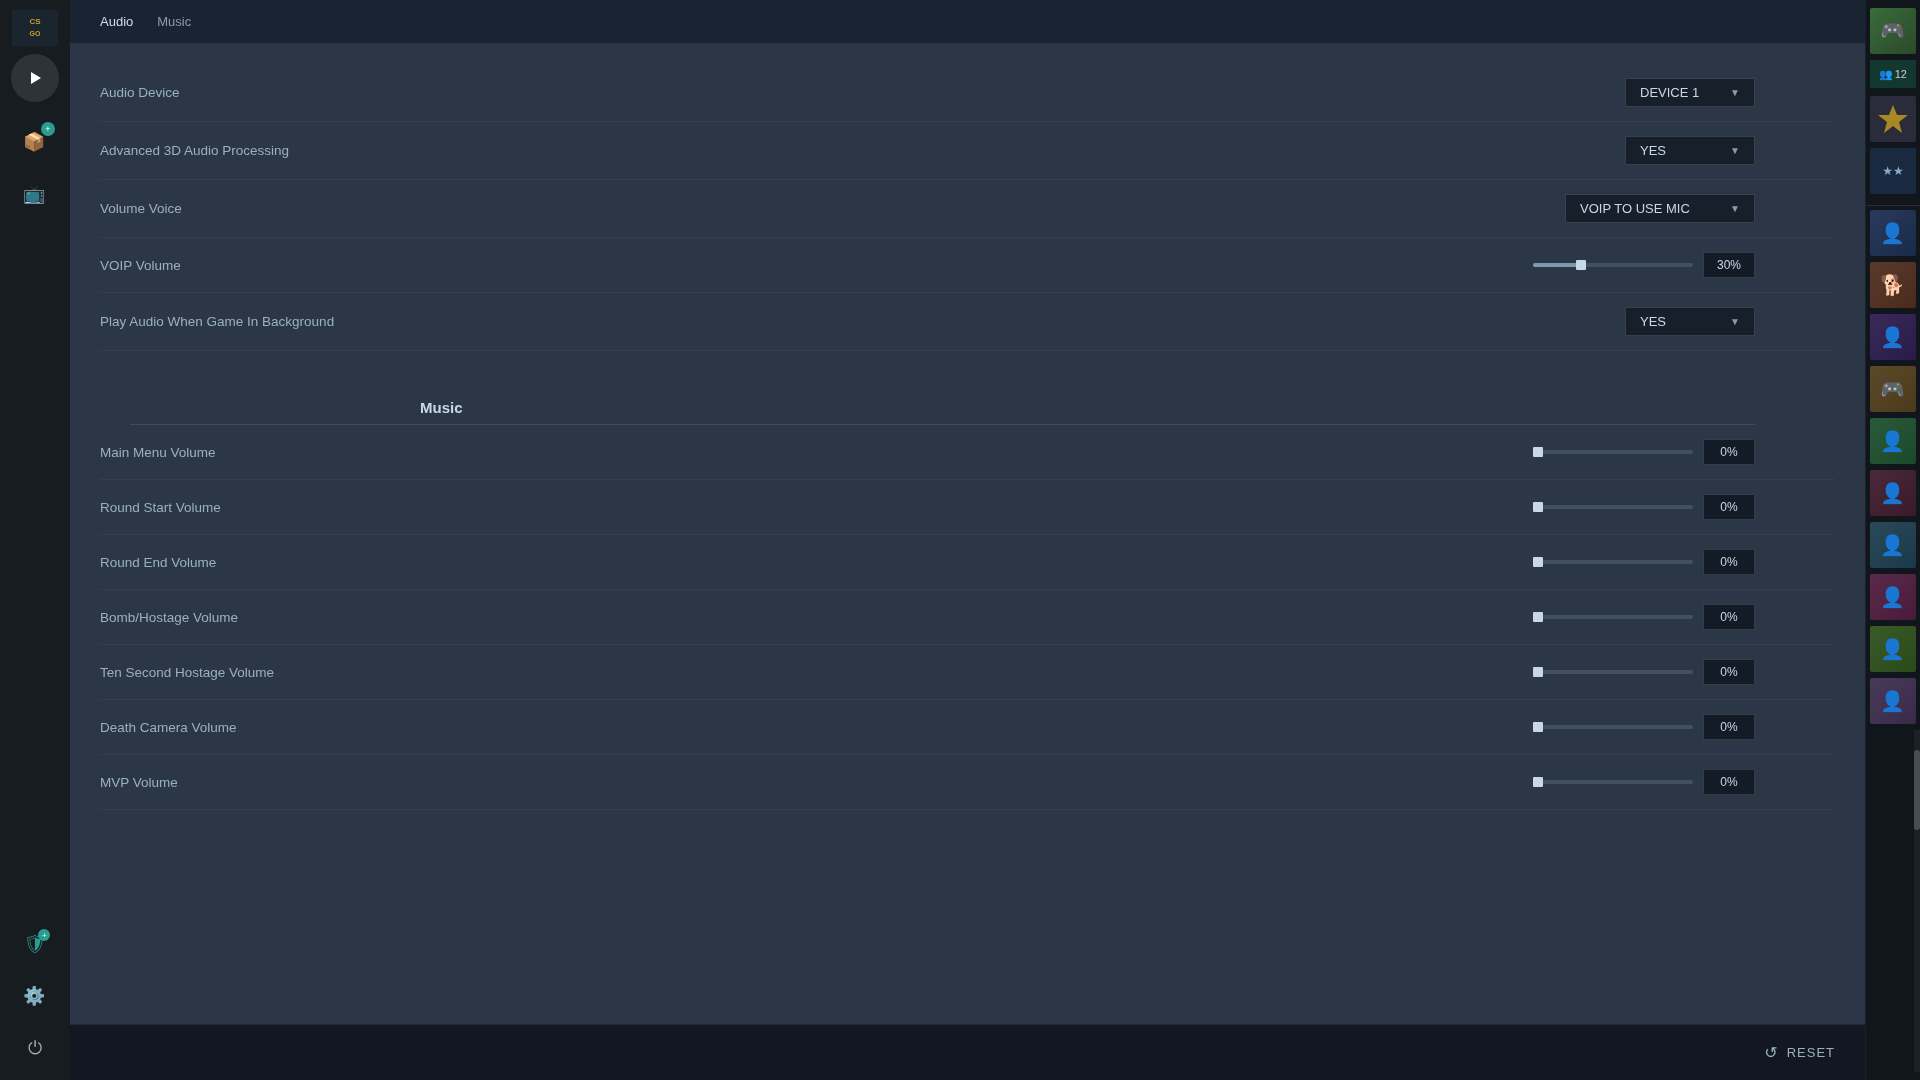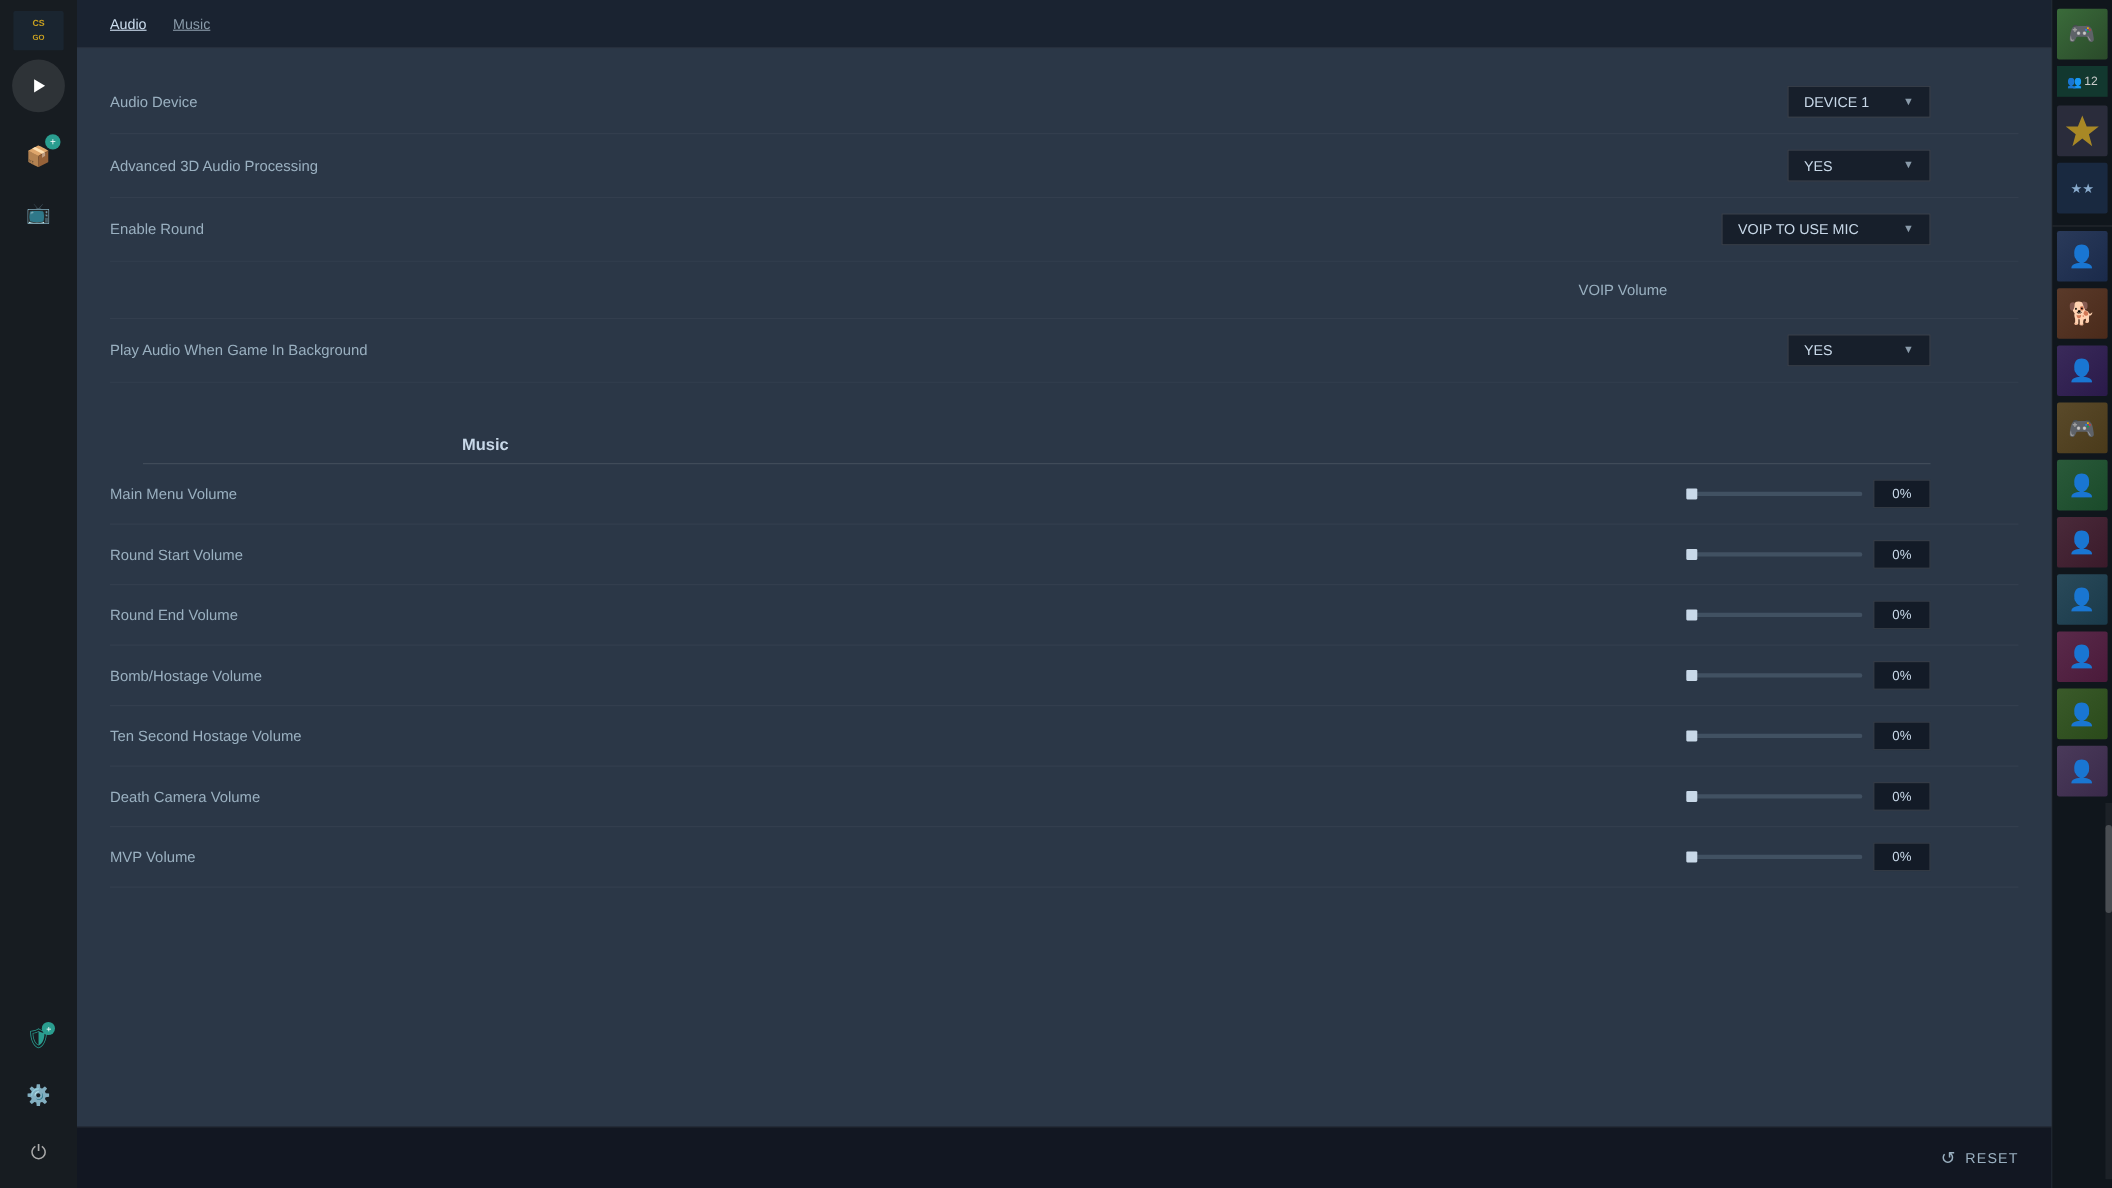--- a/index.html
+++ b/index.html
@@ -136,21 +136,20 @@
       padding: 12px 30px;
       background: rgba(15, 22, 35, 0.6);
       border-bottom: 1px solid rgba(255,255,255,0.08);
     }
 
     .sub-tab {
       font-size: 13px;
       color: #8a9baa;
       cursor: pointer;
       padding: 2px 0;
-      text-decoration: underline;
     }
 
     .sub-tab.active {
       color: #cde;
     }
 
     
     .settings-content {
       flex: 1;
       padding: 20px 30px;
@@ -428,31 +427,40 @@
       <span class="setting-label">Advanced 3D Audio Processing</span>
       <div class="setting-control">
         <button class="dropdown-btn">
           <span>YES</span>
           <span class="dropdown-arrow">▼</span>
         </button>
       </div>
     </div>
 
     <div class="setting-row">
-      <span class="setting-label">Enable Round</span>
+      <span class="setting-label">Volume Voice</span>
       <div class="setting-control">
         <button class="dropdown-btn" style="min-width:190px">
           <span>VOIP TO USE MIC</span>
           <span class="dropdown-arrow">▼</span>
         </button>
       </div>
     </div>
 
     <div class="setting-row">
       <span class="setting-label">VOIP Volume</span>
+      <div class="setting-control">
+        <div class="slider-container">
+          <div class="slider-track">
+            <div class="slider-fill" style="width:30%"></div>
+            <div class="slider-thumb" style="left:calc(30% - 5px)"></div>
+          </div>
+          <div class="slider-value">30%</div>
+        </div>
+      </div>
     </div>
 
     <div class="setting-row">
       <span class="setting-label">Play Audio When Game In Background</span>
       <div class="setting-control">
         <button class="dropdown-btn">
           <span>YES</span>
           <span class="dropdown-arrow">▼</span>
         </button>
       </div>

